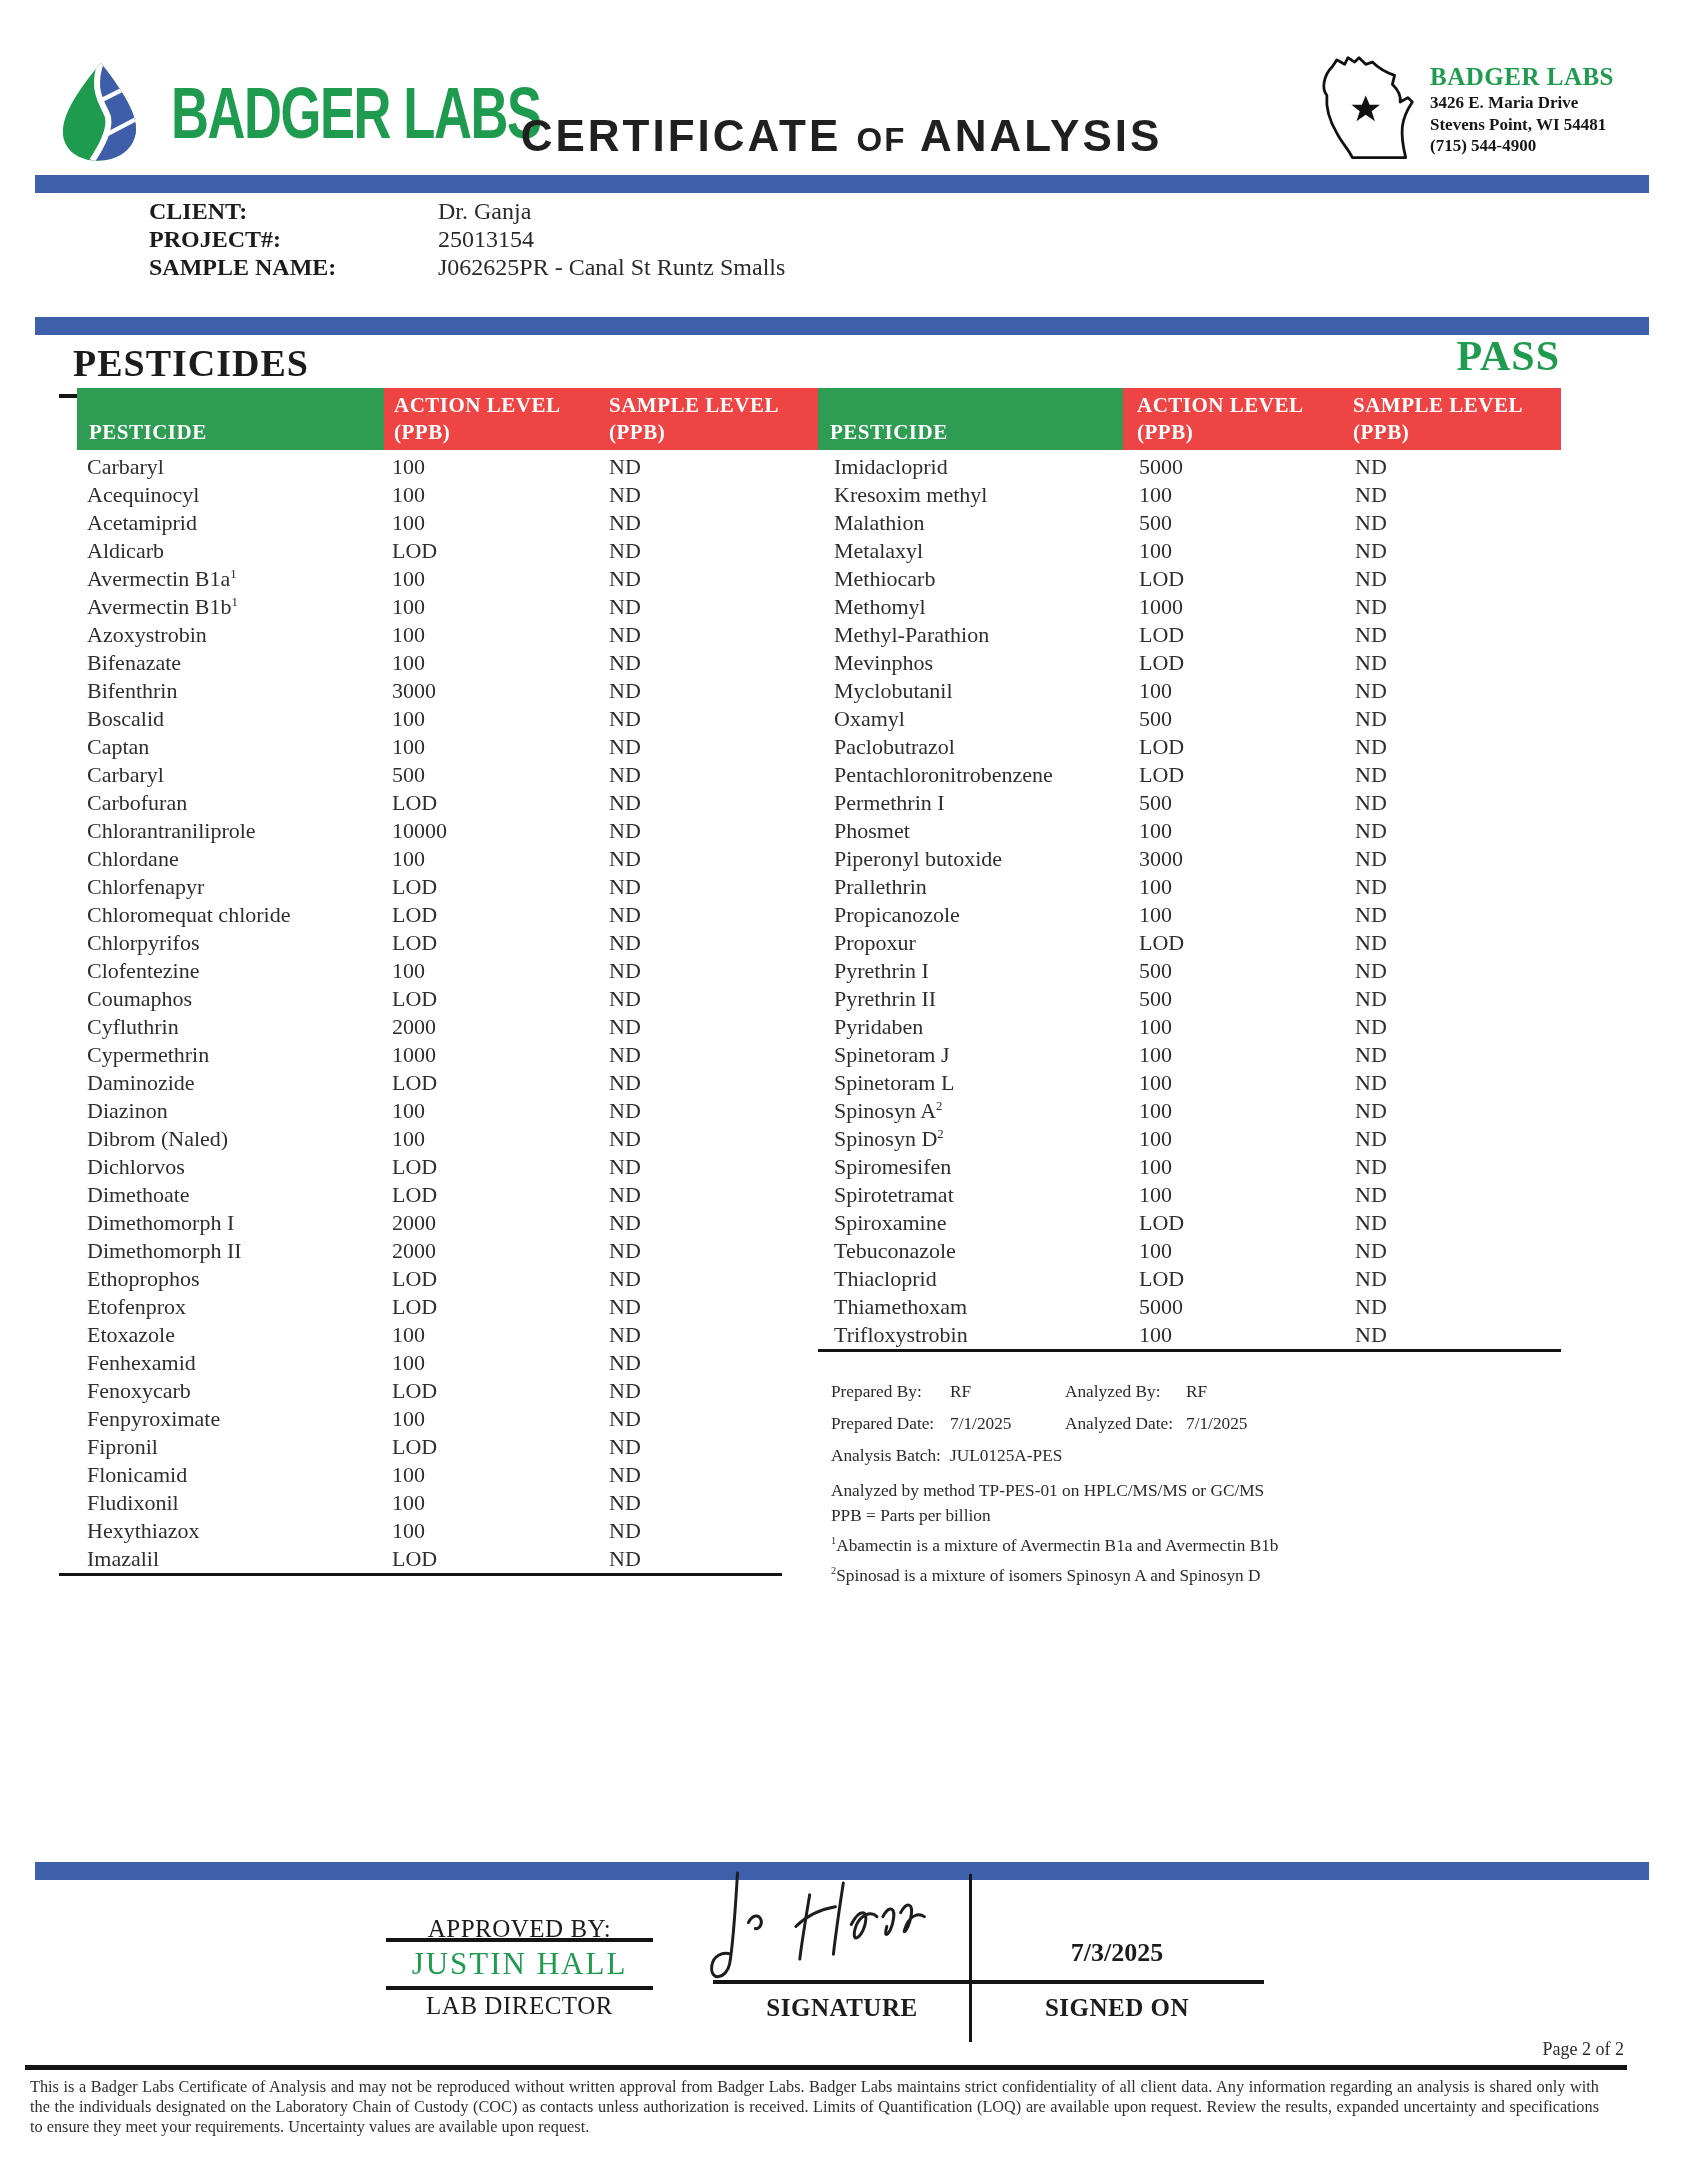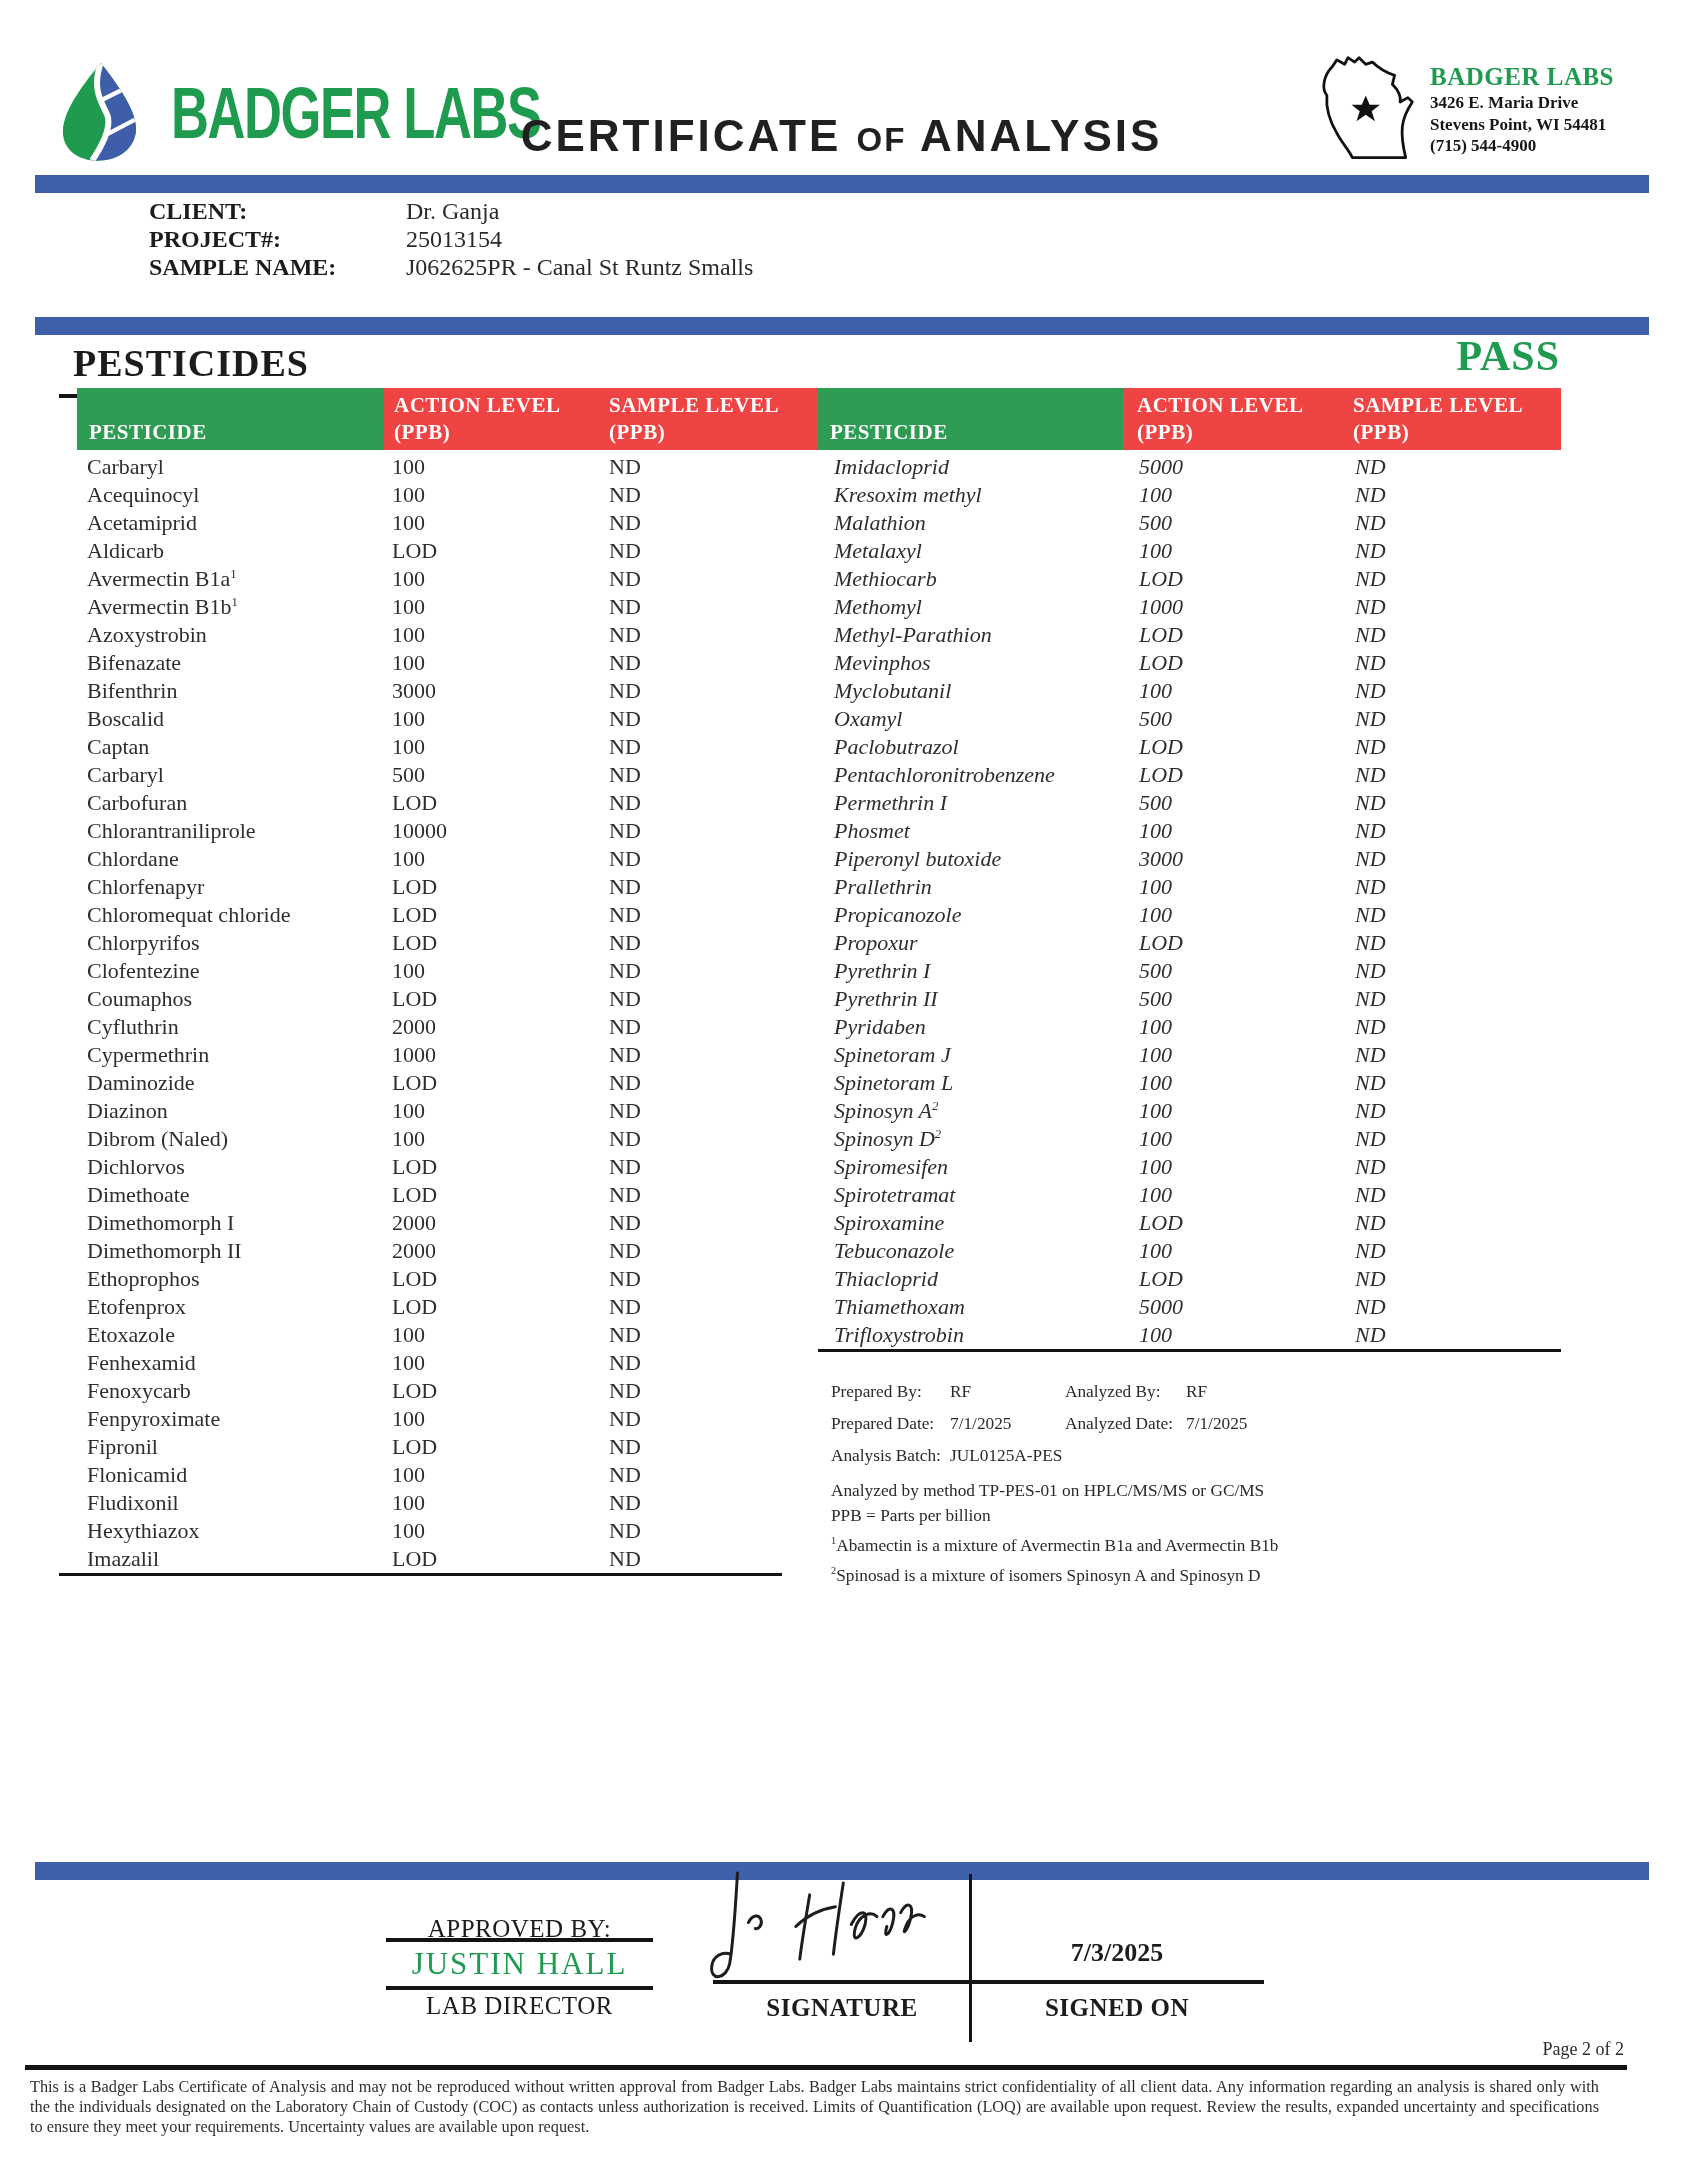--- a/index.html
+++ b/index.html
@@ -26,21 +26,21 @@
   .wi-icon { left:1305px; top:51px; }
   .lab-block { left:1430px; top:61px; line-height:1.25; }
   .lab-name { color:#1f9b50; font-weight:bold; font-size:25px; letter-spacing:0.5px; }
   .lab-line { font-weight:bold; font-size:17px; color:#161616; }
 
   .bluebar { left:35px; width:1614px; height:18px; background:#3e5fa9; }
   .bar1 { top:175px; } .bar2 { top:317px; } .bar3 { top:1862px; }
 
   
   .client-block { left:149px; top:198px; width:1386px; }
-  .client-row { display:grid; grid-template-columns:257px auto; height:28px; position:relative; }
+  .client-row { display:grid; grid-template-columns:257px auto; height:28px; position:relative;gap:32px; }
   .client-label { font-weight:bold; font-size:24px; }
   .client-value { font-size:24px; color:#2a2a2a; }
   .labid-label { position:absolute; left:529px; top:0; font-weight:bold; font-size:24px; }
   .labid-value { position:absolute; left:638px; top:0; font-size:24px; color:#2a2a2a; }
 
   
   .section-title { left:73px; top:341px; font-size:38px; font-weight:bold; letter-spacing:1px; }
   .pass { left:1263px; top:332px; width:297px; text-align:right; font-size:42px; font-weight:bold; color:#1f9b50; letter-spacing:1px; }
   .rule-under-title { left:59px; top:394px; width:1501px; height:4px; background:#141414; }
 
@@ -55,21 +55,21 @@
   .hdr-pesticide {
     position:absolute; left:12px; bottom:5px; color:#fff; font-weight:bold; font-size:21px; letter-spacing:0.5px;
   }
   .hdr-two { position:absolute; top:4px; color:#fff; font-weight:bold; font-size:21px; line-height:27px; letter-spacing:0.5px; }
   .hdr-blue1 .pos-a { left:10px; }  .hdr-blue1 .pos-b { left:225px; }
   .hdr-blue2 .pos-a { left:14px; }  .hdr-blue2 .pos-b { left:230px; }
 
   
   .tbody { top:453px; border-bottom:3px solid #141414; }
   .tbody-left  { left:59px;  width:723px; }
-  .tbody-right { left:818px; width:743px;font-style:italic; }
+  .tbody-right { left:818px; width:743px; }
   .trow { display:grid; height:28px; align-items:center; font-size:22px; color:#2e2e2e; }
   .tbody-left  .trow { grid-template-columns:333px 217px 1fr; }
   .tbody-right .trow { grid-template-columns:321px 216px 1fr; }
   .tbody-left  .tname { padding-left:28px; }
   .tbody-right .tname { padding-left:16px; }
   .tname sup { font-size:0.58em; }
 
   
   .notes { left:831px; top:1376px; width:713px; font-size:17.3px; color:#2a2a2a; }
   .note-grid { display:grid; grid-template-columns:119px 115px 121px auto; height:32px; align-items:center; }

